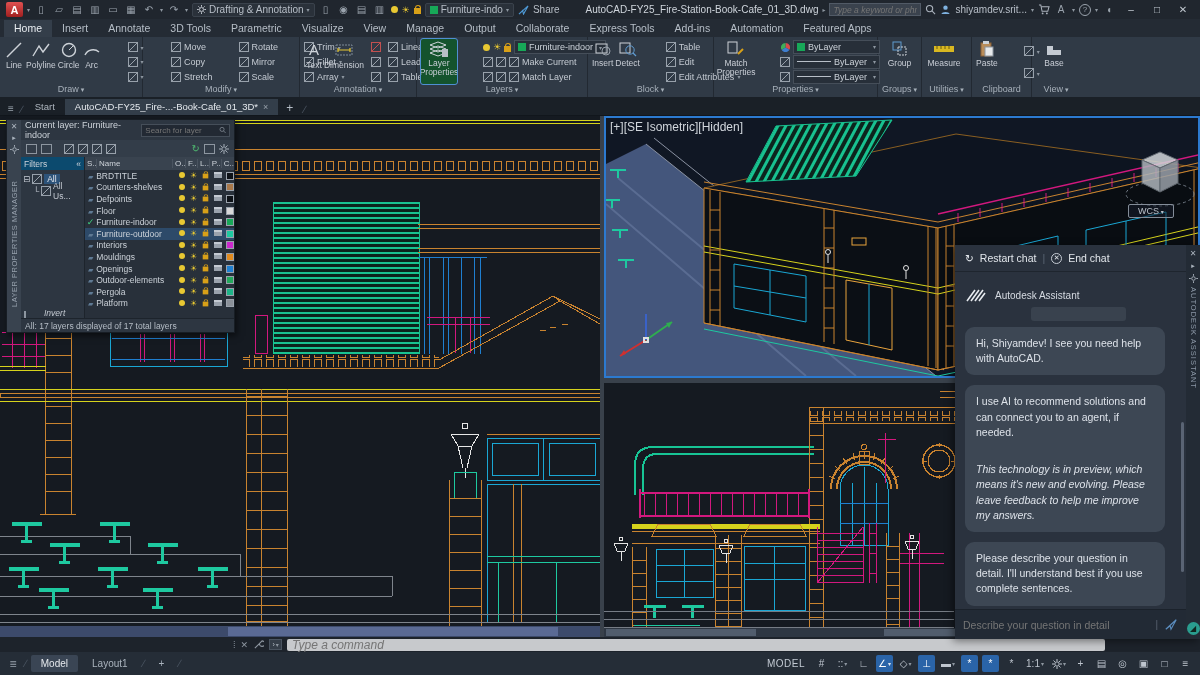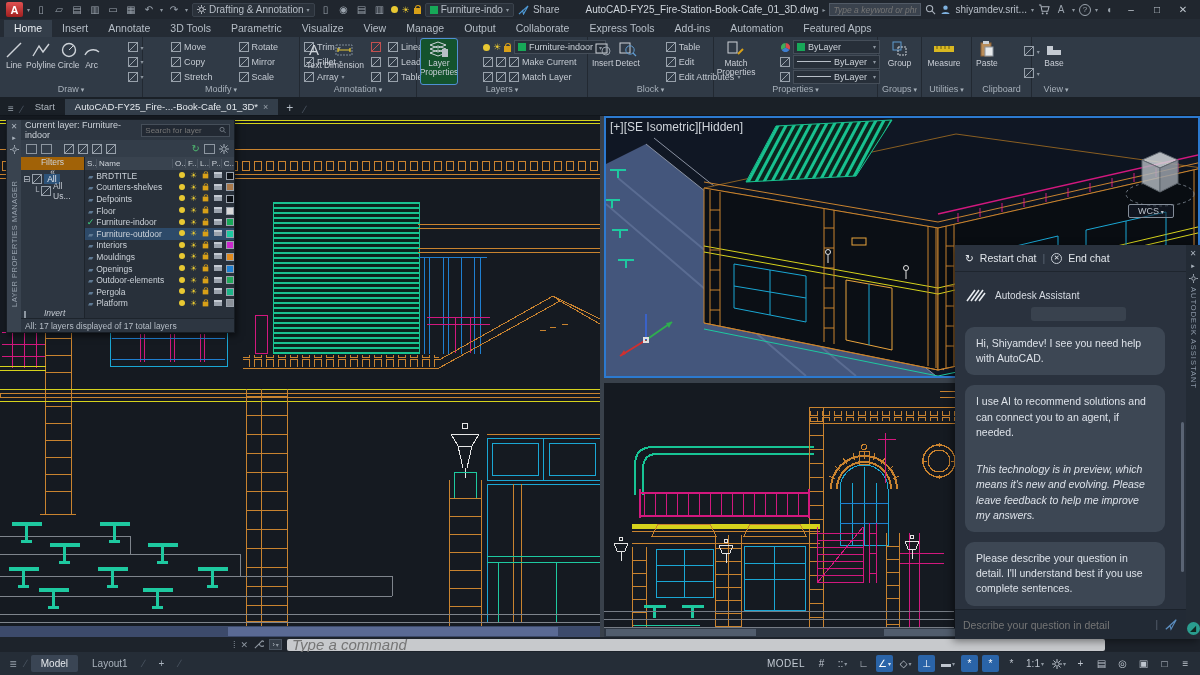--- a/index.html
+++ b/index.html
@@ -73,21 +73,21 @@
   .pstrip .vtxt{flex:1;writing-mode:vertical-rl;transform:rotate(180deg);font-size:7.5px;letter-spacing:.5px;color:#97a1ad;text-align:center;}
   .pmain{flex:1;display:flex;flex-direction:column;min-width:0;}
   .prow1{height:20px;display:flex;align-items:center;justify-content:space-between;padding:0 4px;font-size:9px;color:#ccd2d9;}
   .psearch{display:flex;align-items:center;background:#222933;border:1px solid #454e59;width:92px;height:13px;padding:0 3px;}
   .psearch input{border:0;background:transparent;color:#9aa3ad;font-size:8px;width:100%;outline:none;font-family:inherit;}
   .prow2{height:17px;display:flex;align-items:center;gap:4px;padding:0 5px;background:#333d49;}
   .pico2{width:11px;height:10px;border:1px solid #8d96a0;}
   .refresh{color:#4fb870;font-size:10px;}
   .pbody2{flex:1;display:flex;min-height:0;}
   .filters{width:64px;border-right:1px solid #1d242c;display:flex;flex-direction:column;font-size:8.5px;}
-  .fhead{height:13px;background:#a16207;display:flex;justify-content:space-between;align-items:center;padding:0 3px;color:#ccd2d9;flex-direction:column;}
+  .fhead{height:13px;background:#0c4a6e;display:flex;justify-content:space-between;align-items:center;padding:0 3px;color:#ccd2d9;}
   .ftree{flex:1;padding:3px 2px;color:#c4cad2;}
   .tnode{display:flex;align-items:center;gap:2px;height:12px;}
   .tnode .sel{background:#2d5379;padding:0 3px;color:#e4e8ed;}
   .tind{margin-left:10px;}
   .finv{height:15px;display:flex;align-items:flex-end;gap:18px;padding:0 3px;color:#c4cad2;font-style:italic;}
   .chk{width:7px;height:7px;border:1px solid #8d96a0;background:#222933;}
   .ltable{flex:1;display:flex;flex-direction:column;background:#28303a;min-width:0;}
   .lhead{height:13px;background:#39434f;display:flex;font-size:8px;color:#ccd2d9;align-items:center;}
   .lhead span{border-right:1px solid #4a5460;padding-left:2px;}
   .lrows{flex:1;overflow:hidden;}
@@ -119,21 +119,21 @@
   .ainput input{flex:1;border:0;background:transparent;color:#7f8b9a;font-size:10.5px;outline:none;font-family:inherit;}
   .astrip{width:14px;background:#232b35;display:flex;flex-direction:column;align-items:center;padding:4px 0;gap:4px;color:#aab3bd;}
   .astrip .vtxt{flex:1;writing-mode:vertical-rl;font-size:7.5px;letter-spacing:1px;color:#8b97a6;display:flex;align-items:center;}
   .abadge{width:13px;height:13px;border-radius:50%;background:#2a9d8f;color:#10251f;font-size:8px;display:flex;align-items:center;justify-content:center;}
 
   
   .cmd{left:0;top:637px;width:1200px;height:15px;background:#1d232b;display:flex;align-items:center;gap:5px;padding-left:233px;}
   .cmdicon{color:#8d96a0;font-size:9px;}
   .cmdchip{width:13px;height:11px;background:#343d48;border:1px solid #4a5460;color:#b6bec7;font-size:7px;display:flex;align-items:center;justify-content:center;gap:1px;}
   .cmdbar{width:818px;height:12px;background:#c7c9cc;border-radius:2px;display:flex;align-items:center;padding:0 5px;}
-  .cmdbar input{border:0;background:transparent;font-style:italic;color:#3f444a;font-size:15px;outline:none;width:100%;font-family:inherit;}
+  .cmdbar input{border:0;background:transparent;font-style:italic;color:#3f444a;font-size:12px;outline:none;width:100%;font-family:inherit;}
 
   
   .status{left:0;top:652px;width:1200px;height:23px;background:#252d37;display:flex;align-items:center;padding:0 6px;gap:4px;}
   .stab{padding:3px 10px;font-size:10px;color:#aab3bd;}
   .stab.active{background:#3a4554;color:#e6e9ed;border-radius:2px;}
   .sslash{color:#4c5663;transform:skewX(-18deg);}
   .sic{min-width:17px;height:17px;border-radius:2px;display:flex;align-items:center;justify-content:center;font-size:10px;color:#bfc6cf;gap:1px;padding:0 2px;}
   .sic.on{background:#2a64a8;color:#fff;}
   .modeltxt{font-size:10px;color:#c2c9d2;letter-spacing:.5px;margin-right:4px;}
 </style>

